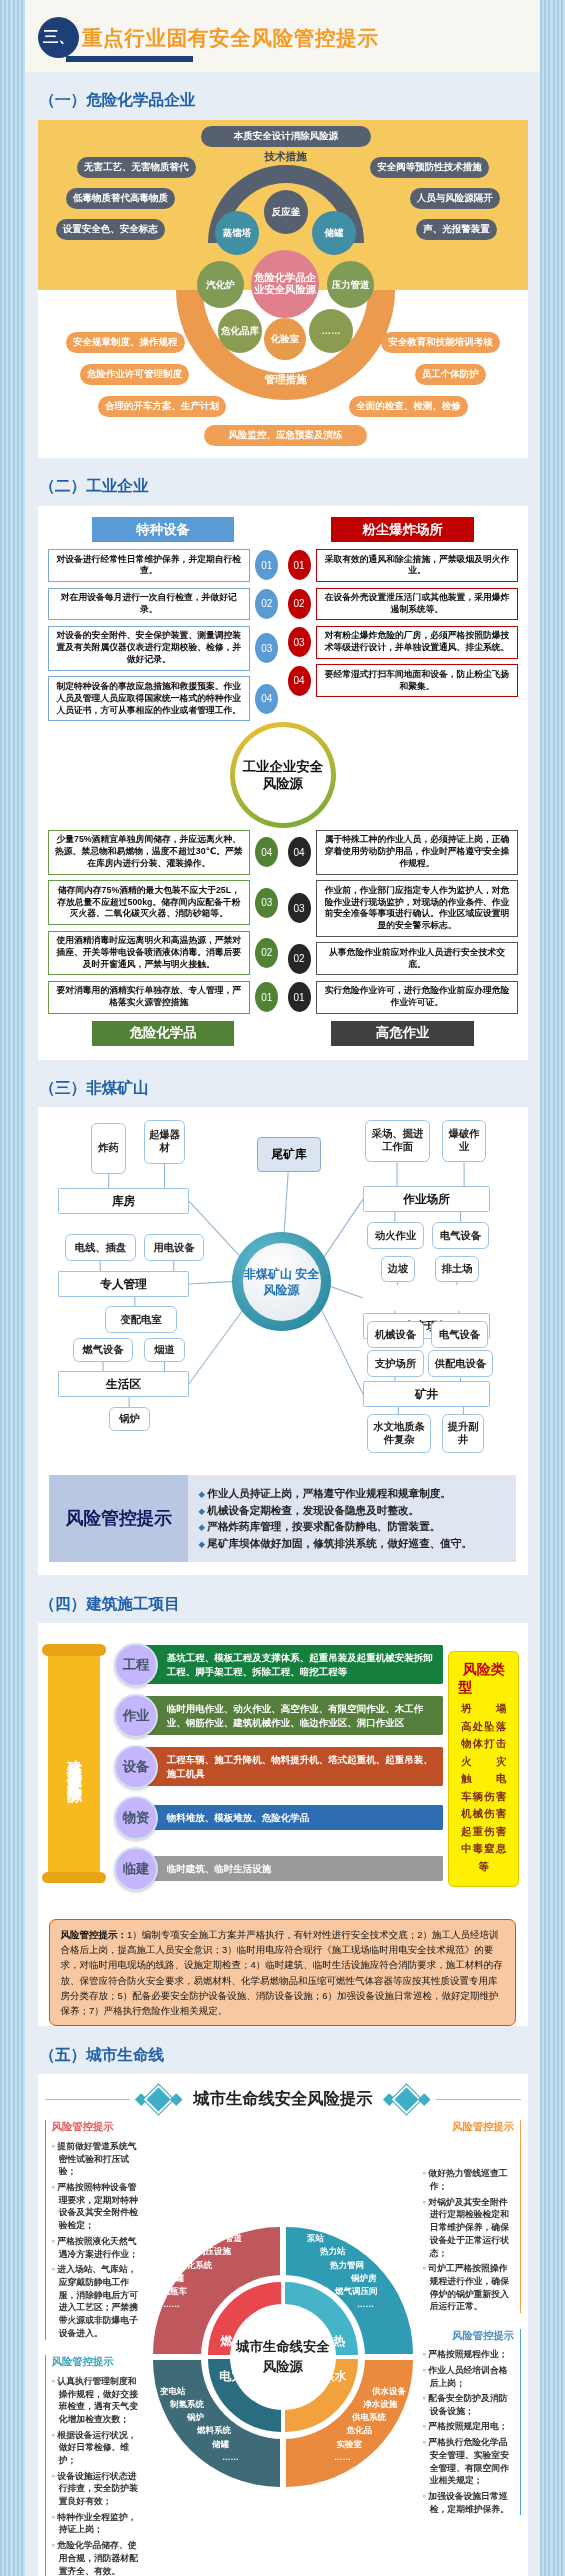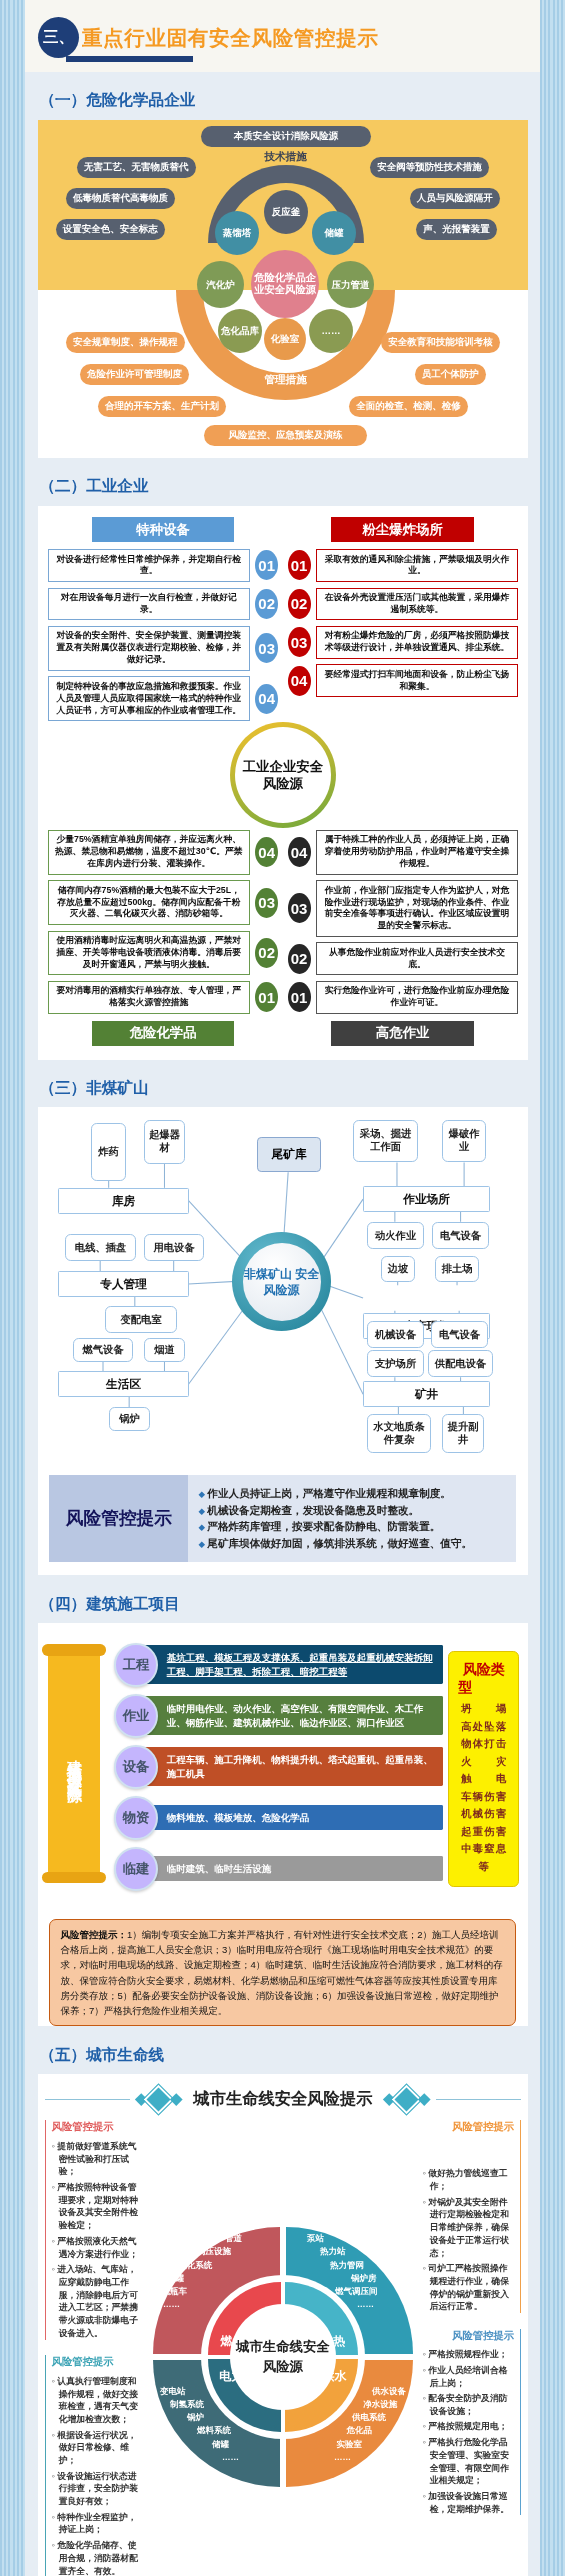--- a/index.html
+++ b/index.html
@@ -34,21 +34,21 @@
 
   
   .card2 { padding:11.3px 10px 14px; }
   .ind-half { display:flex; justify-content:space-between; }
   .ind-col { width:49%; position:relative; }
   .ind-header { width:62%; margin:0 auto 7px; color:#fff; font-size:13.4px; font-weight:bold; text-align:center; padding:3.5px 0; }
   .ind-header.bottom { margin-top:7px; margin-bottom:0; }
   .bg-blue { background:#5b9bd5; } .bg-red { background:#c00000; } .bg-green { background:#538135; } .bg-dark { background:#404040; }
   .irow { display:flex; align-items:center; gap:5.7px; margin:5.7px 0; }
   .ibox { flex:1; background:#fff; border:1.1px solid; padding:3.5px 5px; text-align:center; font-size:8.8px; font-weight:bold; line-height:1.35; color:#111; }
-  .inum { width:23px; min-width:23px; height:30px; border-radius:50%; color:#fff; font-weight:bold; font-size:15px;
+  .inum { width:23px; min-width:23px; height:30px; border-radius:50%; color:#fff; font-weight:normal; font-size:10px;
           display:flex; align-items:center; justify-content:center; }
   .col-special .ibox { border-color:#7aa7d4; } .col-special .inum { background:#5b9bd5; }
   .col-dust .ibox { border-color:#c00000; } .col-dust .inum { background:#c00000; }
   .col-hazchem .ibox { border-color:#6a9a4e; } .col-hazchem .inum { background:#538135; }
   .col-highrisk .ibox { border-color:#555; } .col-highrisk .inum { background:#262626; }
   .ind-ring { width:106px; height:106px; margin:-4.2px auto; border-radius:50%; background:linear-gradient(160deg,#f2c12e,#6fa83c);
               display:flex; align-items:center; justify-content:center; position:relative; z-index:2; }
   .ind-ring .inner { width:96px; height:96px; background:#fff; border-radius:50%; display:flex; align-items:center;
               justify-content:center; text-align:center; font-size:13.4px; font-weight:bold; color:#111; line-height:1.3; padding:5.7px; }
 
@@ -72,21 +72,21 @@
   .mtips .items div { font-size:10.6px; font-weight:bold; color:#222; margin:2.8px 0; }
   .mtips .items div::before { content:"◆ "; color:#2e75b6; font-size:8.5px; }
 
   
   .card4 { padding:12.7px 85px 10px 76px; }
   .brow { display:flex; align-items:center; margin:7px 0; position:relative; }
   .bcircle { width:44px; height:44px; min-width:44px; border-radius:50%; background:#c4b5fd; border:2.1px solid #cfe0f0;
              box-shadow:0 1.4px 2.8px rgba(0,0,0,.18); display:flex; align-items:center; justify-content:center;
              font-size:13.4px; font-weight:bold; color:#44546a; z-index:2; }
   .bbar { flex:1; margin-left:-18.4px; padding:5.7px 7px 5.7px 27px; color:#fff; font-size:9.5px; font-weight:bold; line-height:1.45; border-radius:1.4px; }
-  .bar0 { background:#0c4a6e;text-decoration:underline; } .bar1 { background:#567f3e; } .bar2 { background:#bf4f26; } .bar3 { background:#2e6db4; } .bar4 { background:#9a9a9a; }
+  .bar0 { background:#15803d; } .bar1 { background:#567f3e; } .bar2 { background:#bf4f26; } .bar3 { background:#2e6db4; } .bar4 { background:#9a9a9a; }
   .banner { position:absolute; left:10px; top:24px; width:52px; height:233px; background:#f6b91f; border-radius:4.2px;
             display:flex; align-items:center; justify-content:center; }
   .banner::before, .banner::after { content:""; position:absolute; left:-5.7px; right:-5.7px; height:11.3px; background:#e8a413; border-radius:5.7px; }
   .banner::before { top:-2.8px; } .banner::after { bottom:-2.8px; }
   .banner span { writing-mode:vertical-rl; text-orientation:upright; color:#fff; font-size:15px; font-weight:bold; letter-spacing:2.8px; }
   .riskbox { position:absolute; right:8.5px; top:28px; width:71px; background:#fdf000; border:0.7px solid #e0c400; border-radius:5.7px;
              padding:8.5px 7px; }
   .riskbox .t { color:#c00000; font-size:14px; font-weight:bold; text-align:center; width:51px; margin:0 auto 5.7px; text-align-last:justify; }
   .riskbox .ri { color:#7f2a1d; font-size:10.3px; font-weight:bold; width:45px; margin:3.5px auto; text-align-last:justify; }
   .riskbox .ri:last-child { text-align-last:center; }
@@ -316,33 +316,33 @@
             <line x1="509" y1="232" x2="509" y2="238"></line>
               <line x1="593" y1="232" x2="593" y2="238"></line>
             <line x1="505" y1="274" x2="505" y2="288"></line>
               <line x1="596" y1="274" x2="596" y2="288"></line>
             <line x1="505" y1="368" x2="505" y2="374"></line>
               <line x1="598" y1="368" x2="598" y2="374"></line>
             <line x1="510" y1="410" x2="510" y2="420"></line>
               <line x1="602" y1="410" x2="602" y2="420"></line>
           </g>
         </svg>
-        <div class="mbox" style="left:53px; top:5.7px; width:35px; height:58px;">炸药</div>
+        <div class="mbox" style="left:53px; top:5.7px; width:35px; height:51px;">炸药</div>
         <div class="mbox" style="left:106px; top:2.8px; width:41px; height:44px;">起爆器材</div>
         <div class="mhead" style="left:20px; top:71px; width:131px; height:25.4px;">库房</div>
         <div class="mbox" style="left:27px; top:117px; width:71px; height:27px;">电线、插盘</div>
         <div class="mbox" style="left:106px; top:117px; width:60px; height:27px;">用电设备</div>
         <div class="mhead" style="left:20px; top:154px; width:131px; height:25.4px;">专人管理</div>
         <div class="mbox" style="left:67px; top:189px; width:72px; height:27px;">变配电室</div>
         <div class="mbox" style="left:35px; top:221px; width:60px; height:24px;">燃气设备</div>
         <div class="mbox" style="left:106px; top:221px; width:41px; height:24px;">烟道</div>
         <div class="mhead" style="left:20px; top:254px; width:131px; height:25.4px;">生活区</div>
         <div class="mbox" style="left:71px; top:290px; width:41px; height:24px;">锅炉</div>
         <div class="mtail" style="left:219px; top:20px; width:64px; height:35px;">尾矿库</div>
-        <div class="mbox" style="left:315px; top:2.8px; width:65px; height:42px;">采场、掘进工作面</div>
+        <div class="mbox" style="left:327px; top:2.8px; width:65px; height:42px;">采场、掘进工作面</div>
         <div class="mbox" style="left:404px; top:2.8px; width:44px; height:42px;">爆破作业</div>
         <div class="mhead" style="left:325px; top:69px; width:127px; height:25.4px;">作业场所</div>
         <div class="mbox" style="left:329px; top:105px; width:57px; height:27px;">动火作业</div>
         <div class="mbox" style="left:394px; top:105px; width:57px; height:27px;">电气设备</div>
         <div class="mbox" style="left:343px; top:139px; width:34px; height:25.4px;">边坡</div>
         <div class="mbox" style="left:397px; top:139px; width:44px; height:25.4px;">排土场</div>
         <div class="mhead" style="left:325px; top:168px; width:127px; height:25.4px;margin-top:28px;">生产现场</div>
         <div class="mbox" style="left:329px; top:204px; width:57px; height:27px;">机械设备</div>
         <div class="mbox" style="left:393px; top:204px; width:57px; height:27px;">电气设备</div>
         <div class="mbox" style="left:329px; top:233px; width:57px; height:27px;">支护场所</div>

